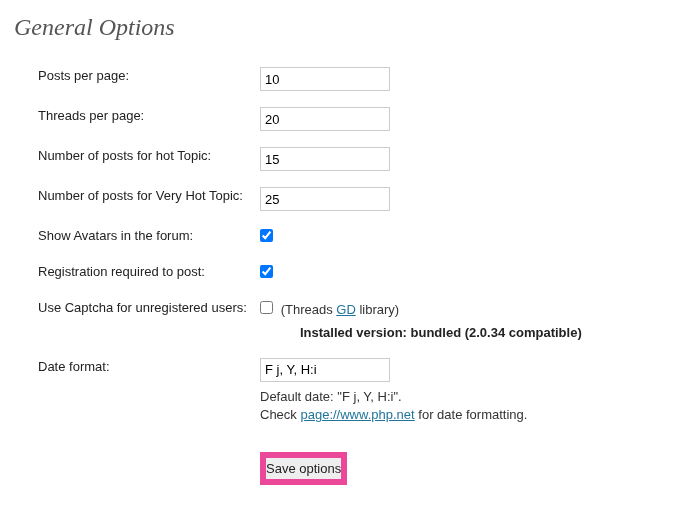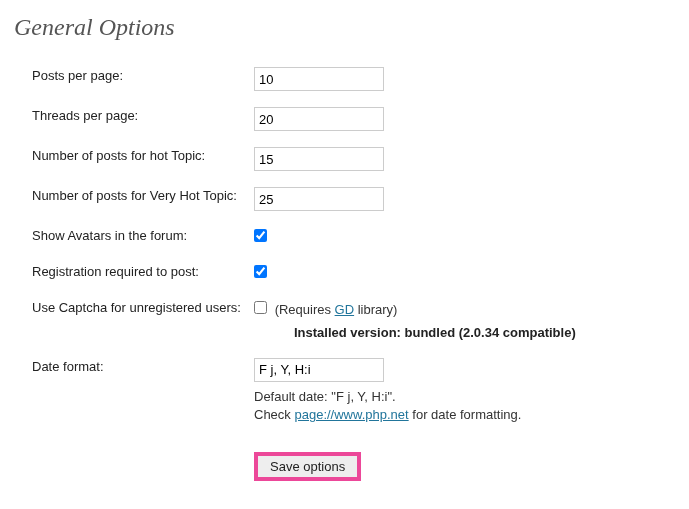--- a/index.html
+++ b/index.html
@@ -15,21 +15,21 @@
   h2.page-title {
     font-family: Georgia, "Times New Roman", serif;
     font-style: italic;
     font-weight: normal;
     font-size: 24px;
     color: #555;
     margin: 4px 0 18px 0;
   }
   .form-table {
     border-collapse: collapse;
-    margin-left: 12px;
+    margin-left: 18px;
   }
   .form-table td {
     vertical-align: top;
     padding: 8px 6px;
     font-size: 13px;
     line-height: 1.4;
   }
   .form-table td.label-cell {
     width: 210px;
     color: #222;
@@ -63,23 +63,23 @@
     color: #222;
     margin-top: 4px;
     padding-left: 40px;
   }
   .submit-row td {
     padding-top: 20px;
   }
   button.save {
     font-family: inherit;
     font-size: 13px;
-    padding: 3px 12px;
+    padding: 3px 0;
     background: #eee;
-    border: 4px solid #ec4899;
+    border: 6px solid #ec4899;
     color: #222;
     cursor: pointer;
   }
 </style>
 </head>
 <body>
 
 <h2 class="page-title">General Options</h2>
 
 <table class="form-table">
@@ -118,21 +118,21 @@
     <td class="label-cell">Registration required to post:</td>
     <td>
       <input type="checkbox" checked="" style="">
     </td>
   </tr>
   <tr>
     <td class="label-cell">Use Captcha for unregistered users:</td>
     <td>
       <input type="checkbox" style="">
       <span class="inline-note">
-        <span>(Requires </span><a href="#">GD</a><span> library)</span>
+        <span>(Threads </span><a href="#">GD</a><span> library)</span>
       </span>
       <div class="installed">Installed version: bundled (2.0.34 compatible)</div>
     </td>
   </tr>
   <tr>
     <td class="label-cell">Date format:</td>
     <td>
       <input type="text" value="F j, Y, H:i" style="">
       <div class="desc">
         <span>Default date: "F j, Y, H:i".</span><br>

